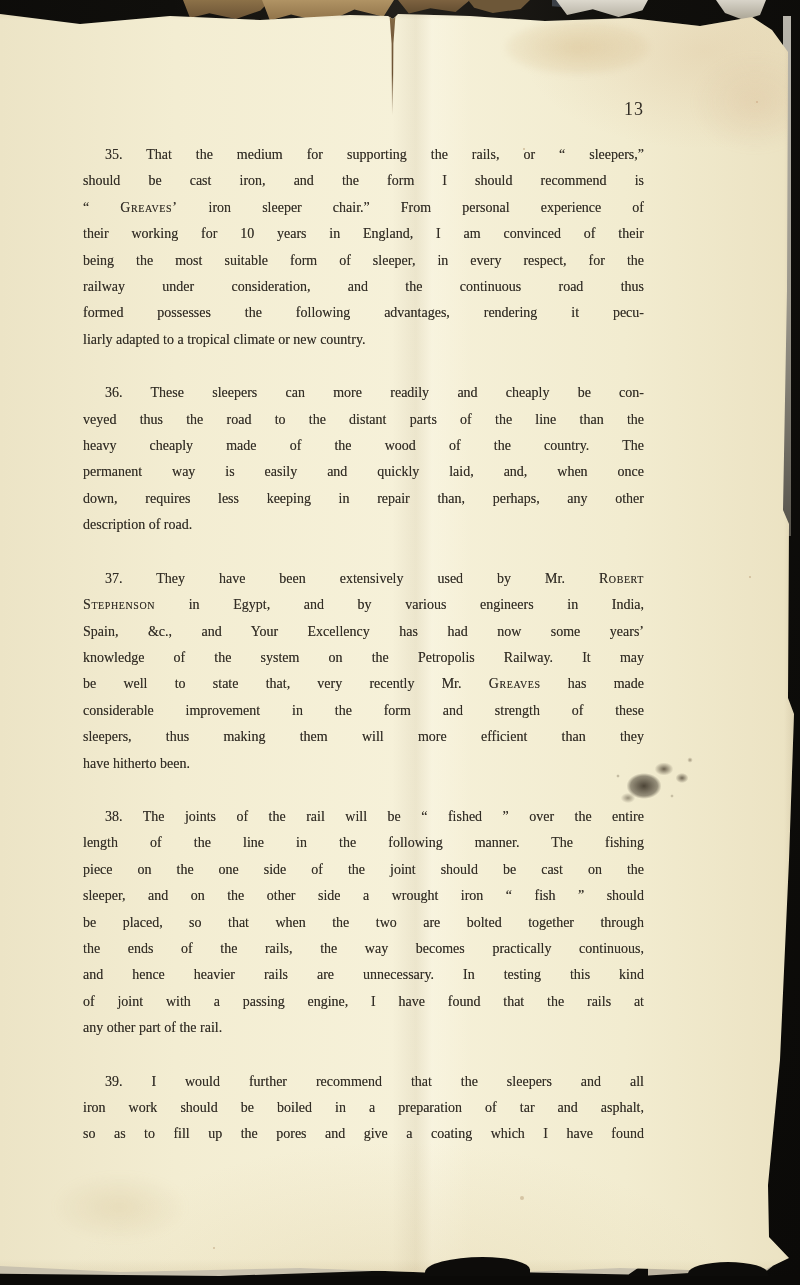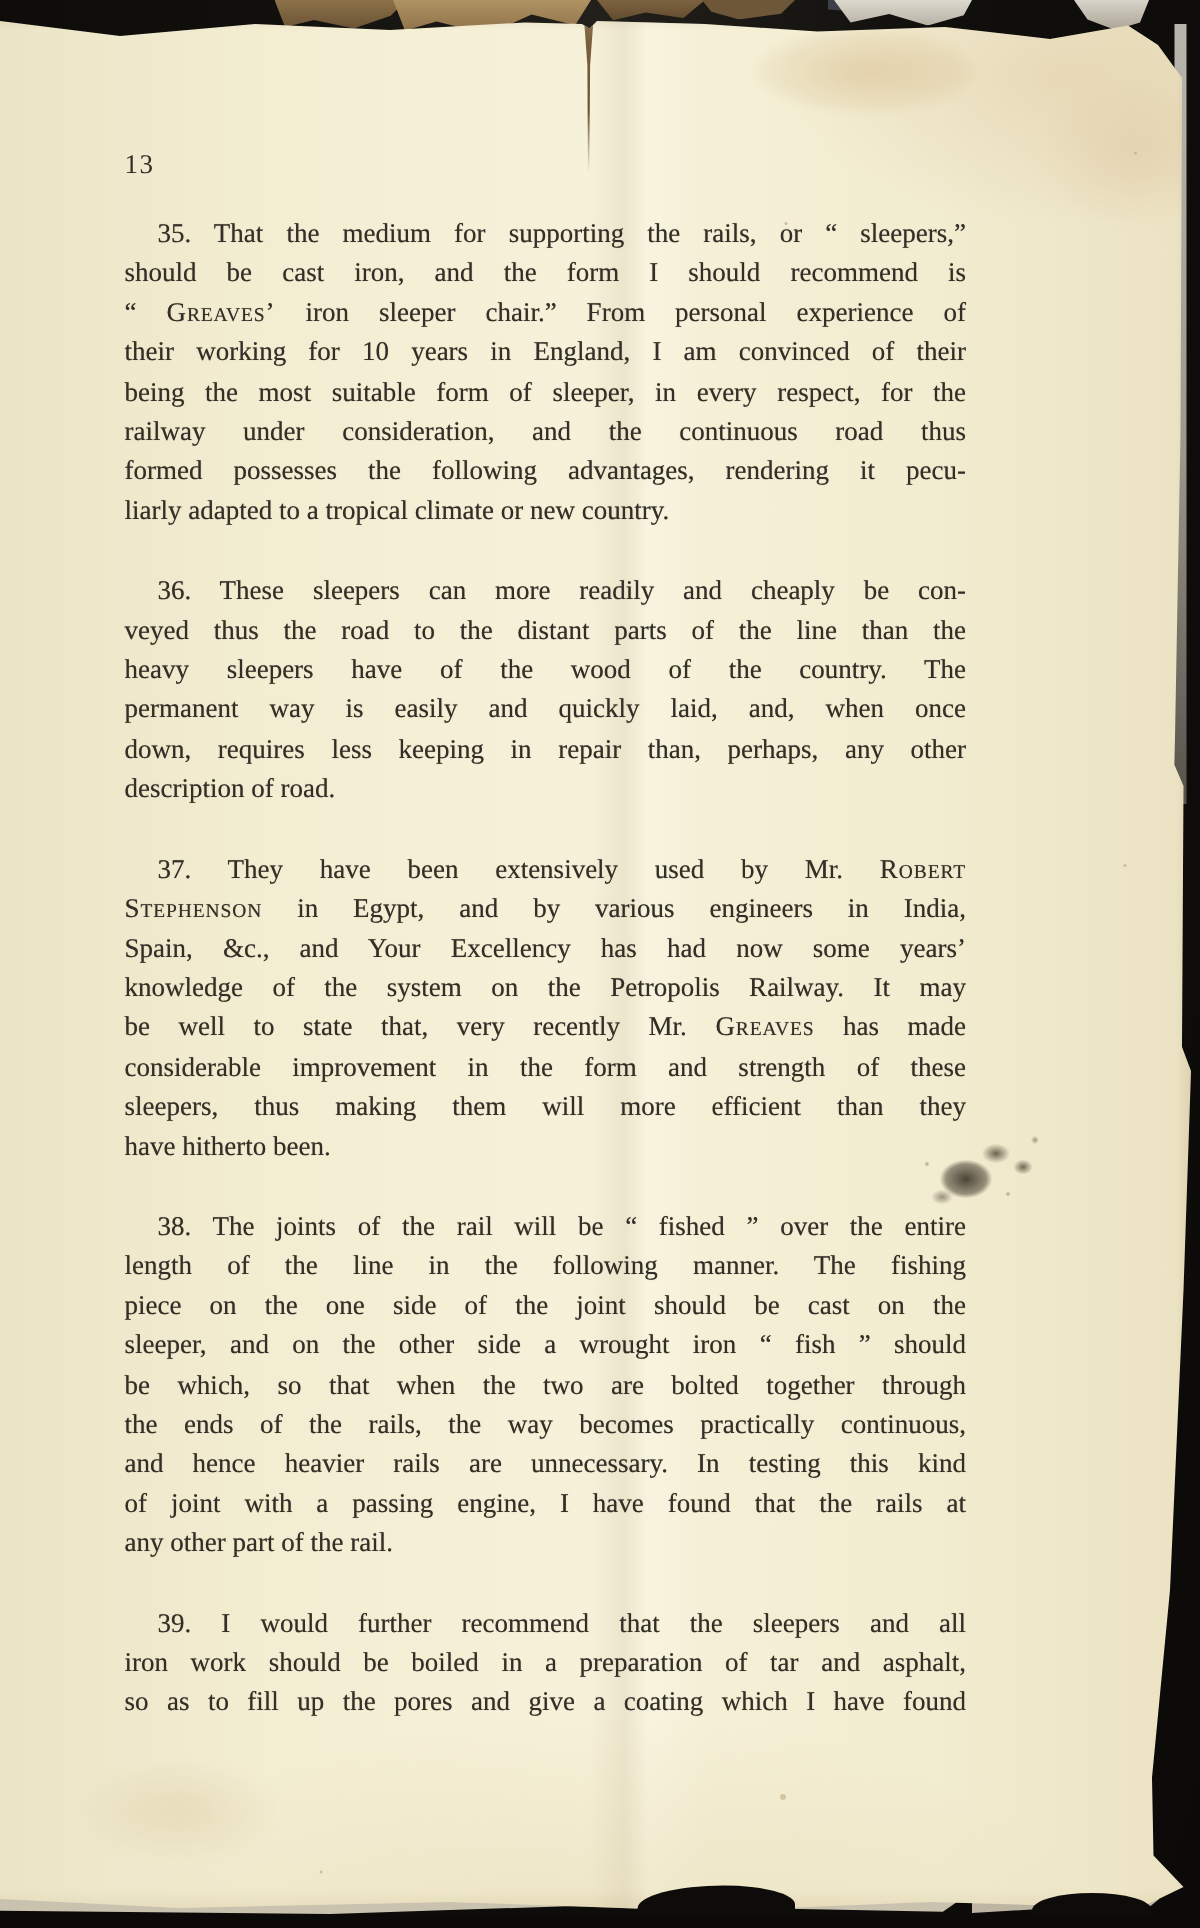--- a/index.html
+++ b/index.html
@@ -70,24 +70,24 @@
   .ink-blot{position:absolute;left:606px;top:744px;width:98px;height:72px;filter:blur(.4px);
       background:
         radial-gradient(ellipse 23px 17px at 38px 42px, rgba(58,50,38,.9), rgba(58,50,38,.5) 58%, transparent 76%),
         radial-gradient(ellipse 13px 9px at 58px 25px, rgba(75,64,48,.8), transparent 72%),
         radial-gradient(ellipse 9px 7px at 76px 34px, rgba(70,60,45,.75), transparent 72%),
         radial-gradient(ellipse 10px 7px at 22px 54px, rgba(82,72,54,.55), transparent 72%),
         radial-gradient(circle 3px at 84px 16px, rgba(95,80,58,.55), transparent 90%),
         radial-gradient(circle 2px at 12px 32px, rgba(95,80,58,.5), transparent 90%),
         radial-gradient(circle 2px at 66px 52px, rgba(95,80,58,.45), transparent 90%);}
   
-  .folio{position:absolute;left:83px;top:99px;width:561px;text-align:left;
+  .folio{position:absolute;left:83px;top:99px;width:561px;text-align:right;
       font-size:18px;color:#332e26;letter-spacing:1px;}
   .text-block{position:absolute;left:83px;top:142px;width:561px;color:#332e26;
-      font-size:18px;text-shadow:0 0 .5px rgba(46,42,34,.55);}
+      font-size:14px;text-shadow:0 0 .5px rgba(46,42,34,.55);}
   .para{margin:0 0 27px 0;}
   .para:last-child{margin-bottom:12px;}
   .line{line-height:26.4px;text-align:justify;text-align-last:justify;white-space:normal;}
   .line.first{text-indent:22px;}
   .line.endline{text-align-last:left;}
   .sc{font-variant:small-caps;letter-spacing:.6px;}
 </style>
 </head>
 <body>
 
@@ -122,41 +122,41 @@
           <div class="line"><span>“ </span><span class="sc">Greaves’</span><span> iron sleeper chair.” From personal experience of</span></div>
           <div class="line"><span>their working for 10 years in England, I am convinced of their</span></div>
           <div class="line"><span>being the most suitable form of sleeper, in every respect, for the</span></div>
           <div class="line"><span>railway under consideration, and the continuous road thus</span></div>
           <div class="line"><span>formed possesses the following advantages, rendering it pecu-</span></div>
           <div class="line endline"><span>liarly adapted to a tropical climate or new country.</span></div>
         </div>
         <div class="para">
           <div class="line first"><span>36. These sleepers can more readily and cheaply be con-</span></div>
           <div class="line"><span>veyed thus the road to the distant parts of the line than the</span></div>
-          <div class="line"><span>heavy sleepers have of the wood of the country. The</span></div>
+          <div class="line"><span>heavy cheaply made of the wood of the country. The</span></div>
           <div class="line"><span>permanent way is easily and quickly laid, and, when once</span></div>
           <div class="line"><span>down, requires less keeping in repair than, perhaps, any other</span></div>
           <div class="line endline"><span>description of road.</span></div>
         </div>
         <div class="para">
           <div class="line first"><span>37. They have been extensively used by Mr. </span><span class="sc">Robert</span></div>
           <div class="line"><span class="sc">Stephenson</span><span> in Egypt, and by various engineers in India,</span></div>
           <div class="line"><span>Spain, &amp;c., and Your Excellency has had now some years’</span></div>
           <div class="line"><span>knowledge of the system on the Petropolis Railway. It may</span></div>
           <div class="line"><span>be well to state that, very recently Mr. </span><span class="sc">Greaves</span><span> has made</span></div>
           <div class="line"><span>considerable improvement in the form and strength of these</span></div>
           <div class="line"><span>sleepers, thus making them will more efficient than they</span></div>
           <div class="line endline"><span>have hitherto been.</span></div>
         </div>
         <div class="para">
           <div class="line first"><span>38. The joints of the rail will be “ fished ” over the entire</span></div>
           <div class="line"><span>length of the line in the following manner. The fishing</span></div>
           <div class="line"><span>piece on the one side of the joint should be cast on the</span></div>
           <div class="line"><span>sleeper, and on the other side a wrought iron “ fish ” should</span></div>
-          <div class="line"><span>be which, so that when the two are bolted together through</span></div>
+          <div class="line"><span>be placed, so that when the two are bolted together through</span></div>
           <div class="line"><span>the ends of the rails, the way becomes practically continuous,</span></div>
           <div class="line"><span>and hence heavier rails are unnecessary. In testing this kind</span></div>
           <div class="line"><span>of joint with a passing engine, I have found that the rails at</span></div>
           <div class="line endline"><span>any other part of the rail.</span></div>
         </div>
         <div class="para">
           <div class="line first"><span>39. I would further recommend that the sleepers and all</span></div>
           <div class="line"><span>iron work should be boiled in a preparation of tar and asphalt,</span></div>
           <div class="line"><span>so as to fill up the pores and give a coating which I have found</span></div>
         </div>

